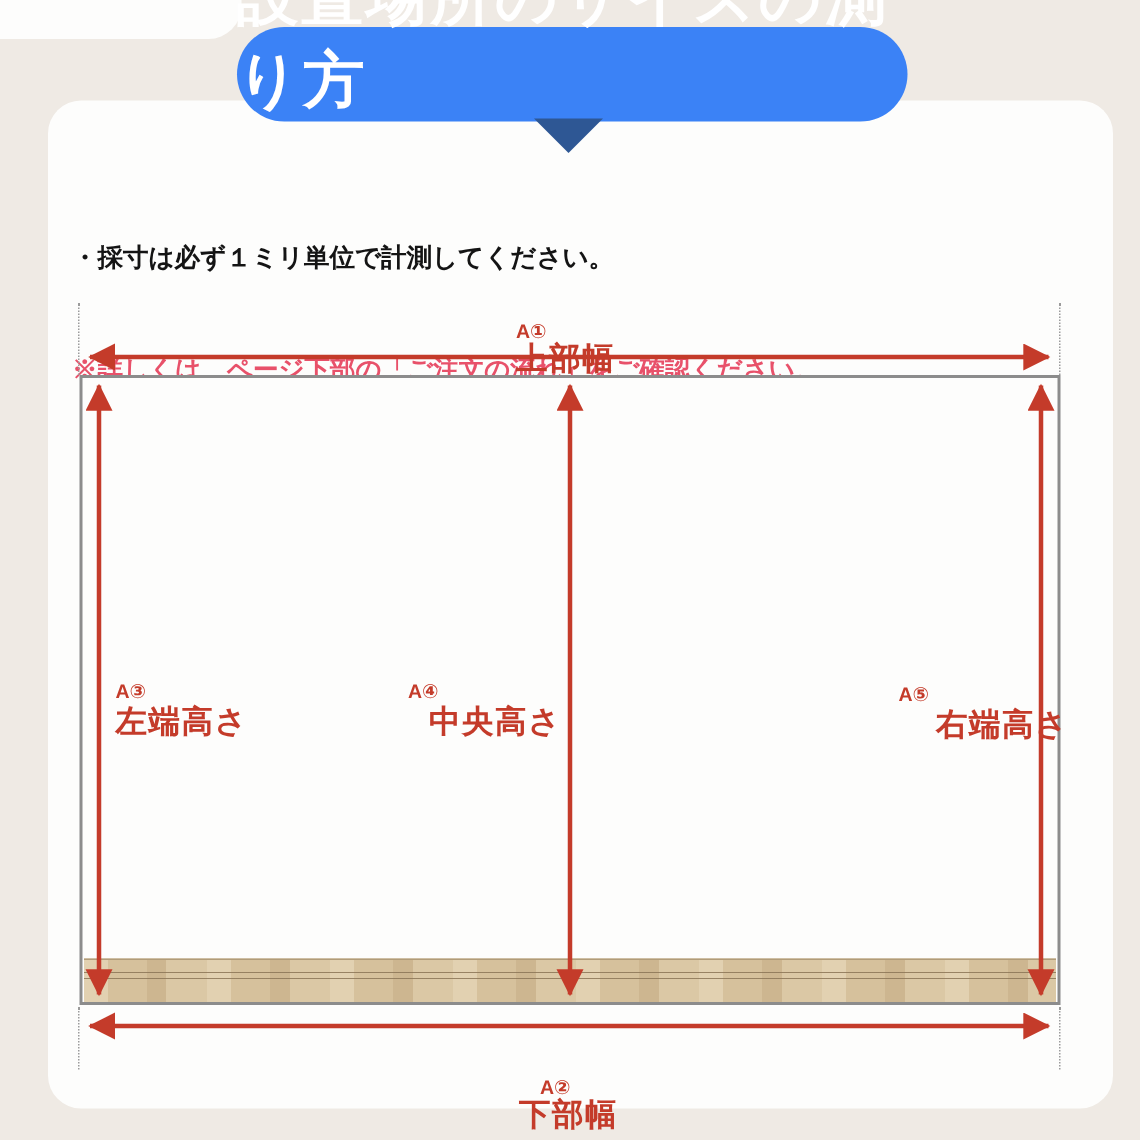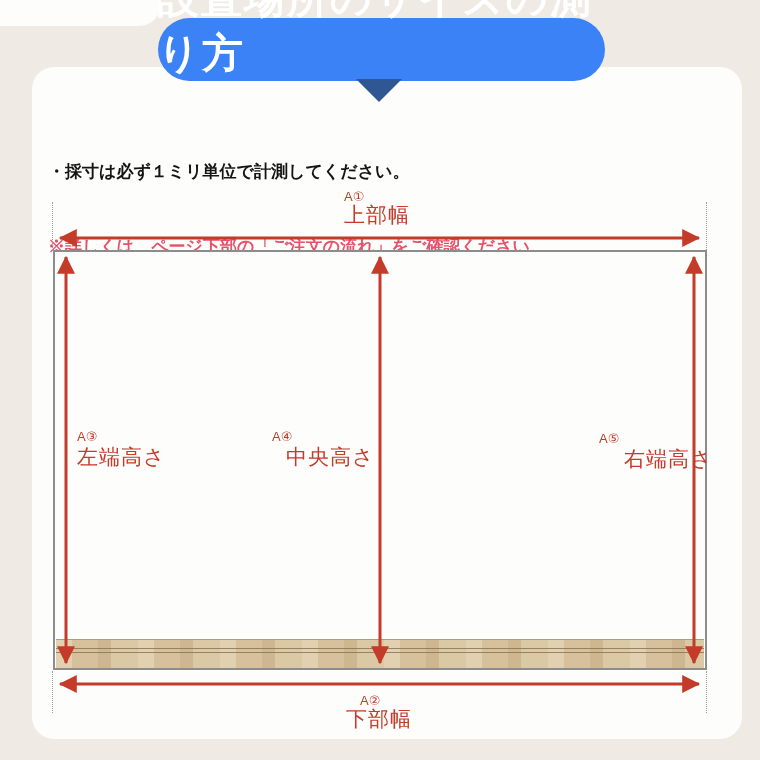--- a/index.html
+++ b/index.html
@@ -54,21 +54,21 @@
         rgba(0,0,0,0) 0 8px, rgba(139,117,86,.85) 8px 9px,
         rgba(0,0,0,0) 9px 12px, rgba(139,117,86,.85) 12px 13px,
         rgba(0,0,0,0) 13px 100%),
       repeating-linear-gradient(90deg,
         #E2D1B1 0 16px, #D6C19C 16px 42px,
         #CDB690 42px 55px, #DBC8A5 55px 82px);
   }
   .arrow-overlay{
     position:absolute;left:0;top:0;width:760px;height:760px;pointer-events:none;
   }
-  .m-id,.m-label{position:absolute;color:#C43B2A;font-weight:normal;white-space:nowrap;}
+  .m-id,.m-label{position:absolute;color:#C43B2A;font-weight:bold;white-space:nowrap;margin-top:24px;}
   .m-id{font-size:13px;}
   .m-label{font-size:21px;letter-spacing:1px;}
   .id-top{left:344px;top:189px;}    .label-top{left:344px;top:201px;}
   .id-bottom{left:360px;top:693px;} .label-bottom{left:346px;top:705px;}
   .id-left{left:77px;top:429px;}    .label-left{left:77px;top:443px;}
   .id-center{left:272px;top:429px;} .label-center{left:286px;top:443px;}
   .id-right{left:599px;top:431px;}  .label-right{left:624px;top:445px;}
 </style>
 </head>
 <body>

